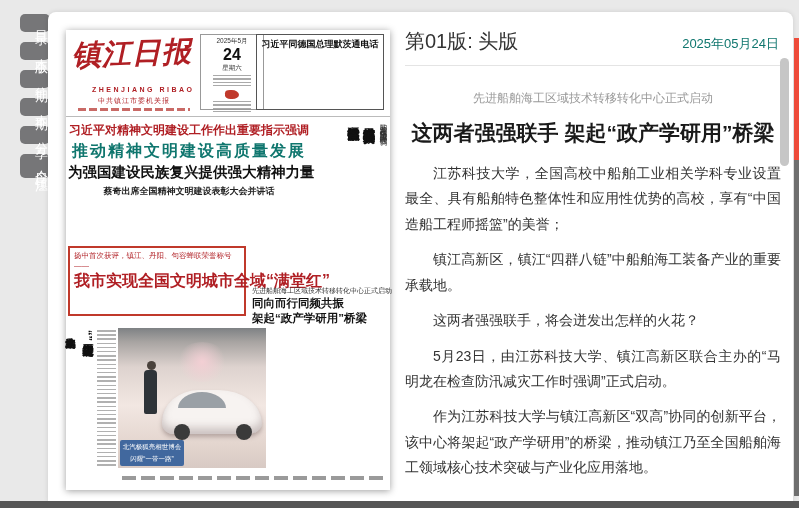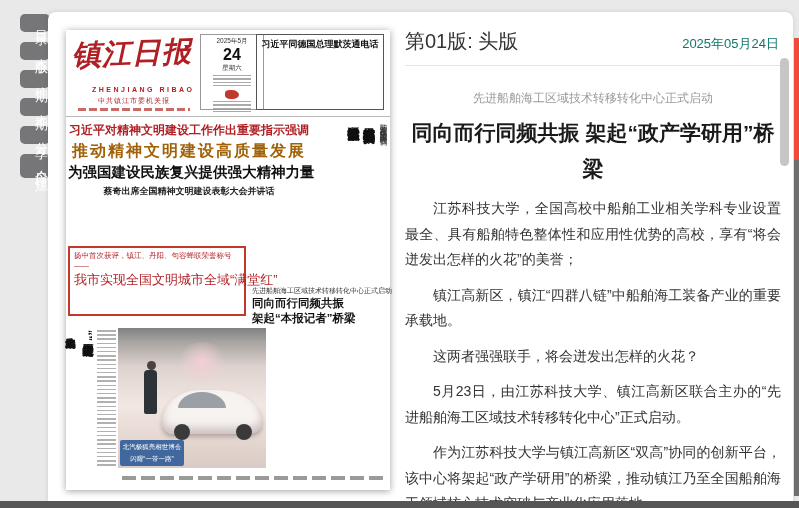--- a/index.html
+++ b/index.html
@@ -40,36 +40,36 @@
                 background:#c0392b; border-radius:40% 60% 55% 45%; }
   .np-phone { left:190px; top:4px; width:128px; height:76px; border:1px solid #555; padding:3px; }
   .np-phone .ph-title { position:static; display:block; font-size:9px; font-weight:bold;
                         text-align:center; white-space:nowrap; color:#111; }
   .np-phone .ph-cols { position:static; display:flex; gap:5px; height:52px; margin-top:4px; }
   .np-hr { left:0; top:86px; width:324px; height:1px; background:#bbb; }
 
   .np-lead { left:2px; top:92px; width:242px; text-align:center; }
   .np-lead > span { position:static; display:block; }
   .lead-kicker { font-size:12px; font-weight:bold; color:#b01f24; }
-  .lead-l1 { font-size:16px; font-weight:bold; color:#a16207; letter-spacing:2px; margin-top:2px; white-space:nowrap; }
+  .lead-l1 { font-size:16px; font-weight:bold; color:#0f766e; letter-spacing:2px; margin-top:2px; white-space:nowrap; }
   .lead-l2 { font-size:14.5px; font-weight:bold; color:#111; letter-spacing:0; margin-top:1px; white-space:nowrap; }
   .lead-sub { font-size:9px; font-weight:bold; color:#222; margin-top:3px; }
   .lead-cols { left:2px; top:164px; width:242px; height:56px; display:flex; gap:5px; }
 
   .np-vert-right { left:246px; top:88px; width:76px; height:152px; display:flex;
                    flex-direction:row-reverse; gap:3px; justify-content:flex-start; }
   .np-vert-right > span { position:static; writing-mode:vertical-rl; display:block; }
   .vr-kicker { font-size:7.5px; color:#333; letter-spacing:1px; }
   .vr-line { font-size:12px; font-weight:bold; color:#111; line-height:1.05; }
 
   .np-redbox { left:2px; top:216px; width:178px; height:70px; border:2px solid #c0392b;
                padding:3px 4px; }
   .np-redbox > span { position:static; display:block; }
   .rb-kicker { font-size:7.5px; color:#b01f24; }
-  .rb-head { font-size:13px; font-weight:normal; color:#b01f24; white-space:nowrap; margin-top:1px; }
+  .rb-head { font-size:16px; font-weight:bold; color:#b01f24; white-space:nowrap; margin-top:1px; }
   .rb-cols { position:static !important; display:flex; gap:4px; height:36px; margin-top:3px; }
 
   .np-mid { left:186px; top:256px; width:136px; text-align:left; }
   .np-mid > span { position:static; display:block; }
   .mid-kicker { font-size:7px; color:#333; white-space:nowrap; }
   .mid-l { font-size:11.5px; font-weight:bold; color:#111; white-space:nowrap; }
   .mid-cols { left:202px; top:310px; width:120px; height:126px; display:flex; gap:5px; }
 
   .np-vert-left { left:1px; top:300px; width:28px; height:138px; display:flex;
                   flex-direction:row-reverse; gap:3px; }
@@ -189,21 +189,21 @@
         <div class="fcol"></div>
         <div class="fcol"></div>
         <div class="fcol"></div>
         <div class="fcol"></div>
       </div>
     </div>
 
     <div class="np-mid">
       <span class="mid-kicker">先进船舶海工区域技术转移转化中心正式启动</span>
       <span class="mid-l">同向而行同频共振</span>
-      <span class="mid-l">架起“本报记者”桥梁</span>
+      <span class="mid-l">架起“政产学研用”桥梁</span>
     </div>
     <div class="mid-cols">
       <div class="fcol"></div>
       <div class="fcol"></div>
       <div class="fcol"></div>
     </div>
 
     <div class="np-vert-left">
       <span class="vl-quote">“省先进级智能工厂”</span>
       <span class="vl-name">北汽麦格纳入选</span>
@@ -226,26 +226,26 @@
 
     <span class="np-footer"></span>
   </div>
 
   <div class="reader">
     <div class="r-head">
       <span class="r-edition">第01版: 头版</span>
       <span class="r-date">2025年05月24日</span>
     </div>
     <div class="r-kicker">先进船舶海工区域技术转移转化中心正式启动</div>
-    <div class="r-title">同向而行同频共振 架起“政产学研用”桥梁</div>
+    <div class="r-title">这两者强强联手 架起“政产学研用”桥梁</div>
     <div class="r-body">
-      <p>江苏科技大学，全国高校中船舶工业相关学科专业设置最全、具有船舶特色整体性和应用性优势的高校，享有“将会迸发出怎样的火花”的美誉；</p>
+      <p>江苏科技大学，全国高校中船舶工业相关学科专业设置最全、具有船舶特色整体性和应用性优势的高校，享有“中国造船工程师摇篮”的美誉；</p>
       <p>镇江高新区，镇江“四群八链”中船舶海工装备产业的重要承载地。</p>
       <p>这两者强强联手，将会迸发出怎样的火花？</p>
-      <p>5月23日，由江苏科技大学、镇江高新区联合主办的“先进船舶海工区域技术转移转化中心”正式启动。</p>
+      <p>5月23日，由江苏科技大学、镇江高新区联合主办的“马明龙在检查防汛减灾工作时强调”正式启动。</p>
       <p>作为江苏科技大学与镇江高新区“双高”协同的创新平台，该中心将架起“政产学研用”的桥梁，推动镇江乃至全国船舶海工领域核心技术突破与产业化应用落地。</p>
 
     </div>
   </div>
 
   <div class="scroll-thumb"></div>
 </div>
 
 <div class="edge-red"></div>
 <div class="edge-dark"></div>

